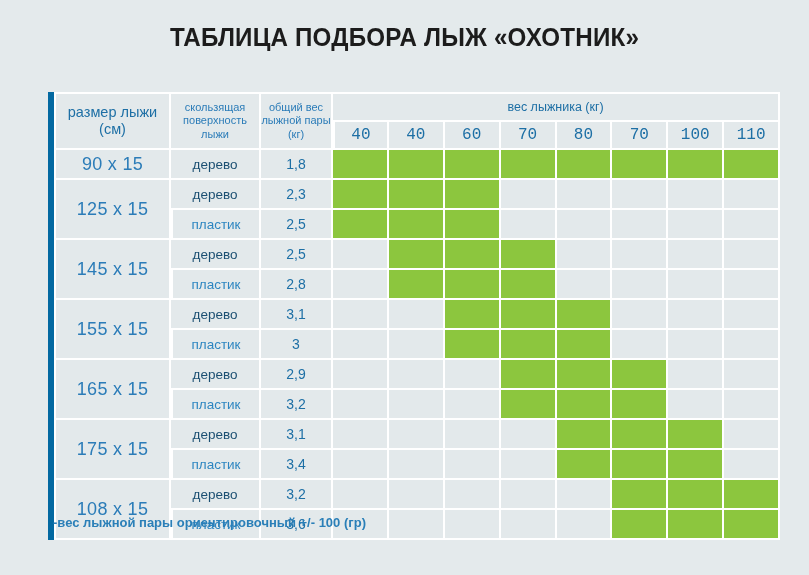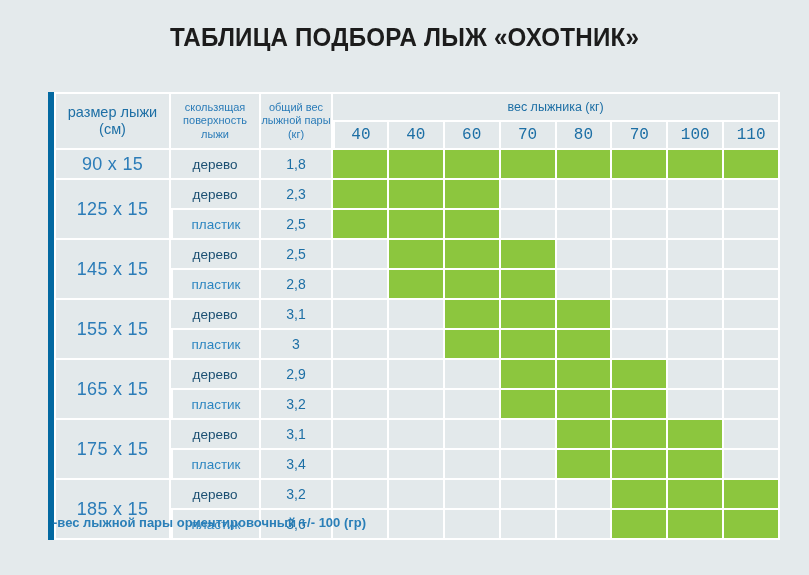--- a/index.html
+++ b/index.html
@@ -327,21 +327,21 @@
             <td class="wt-cell"></td>
             <td class="wt-cell"></td>
             <td class="wt-cell"></td>
             <td class="wt-cell"></td>
             <td class="wt-cell on"></td>
             <td class="wt-cell on"></td>
             <td class="wt-cell on"></td>
             <td class="wt-cell"></td>
           </tr>
           <tr>
-            <td class="size-cell" rowspan="2">185 x 15</td>
+            <td class="size-cell" rowspan="2">108 x 15</td>
             <td class="surf-cell surf-wood">дерево</td>
             <td class="mass-cell">3,2</td>
             <td class="wt-cell"></td>
             <td class="wt-cell"></td>
             <td class="wt-cell"></td>
             <td class="wt-cell"></td>
             <td class="wt-cell"></td>
             <td class="wt-cell on"></td>
             <td class="wt-cell on"></td>
             <td class="wt-cell on"></td>

